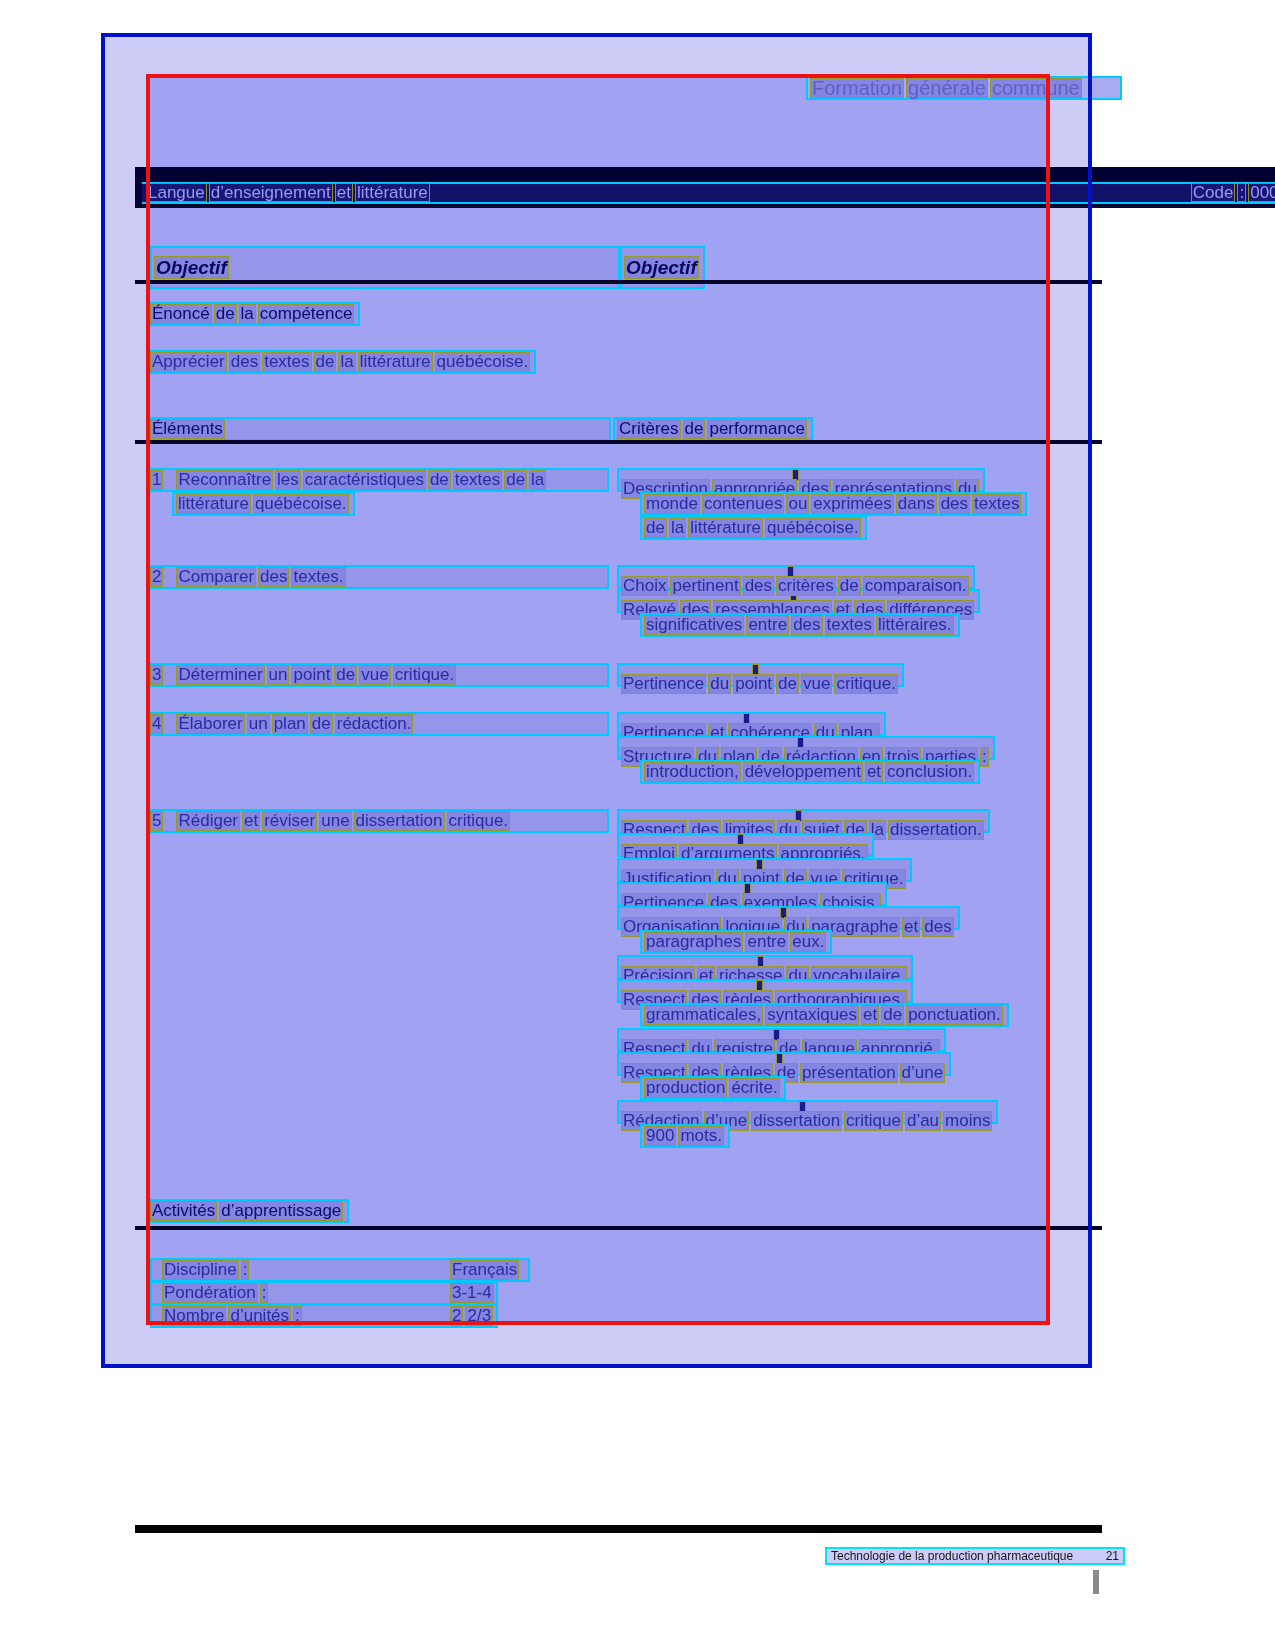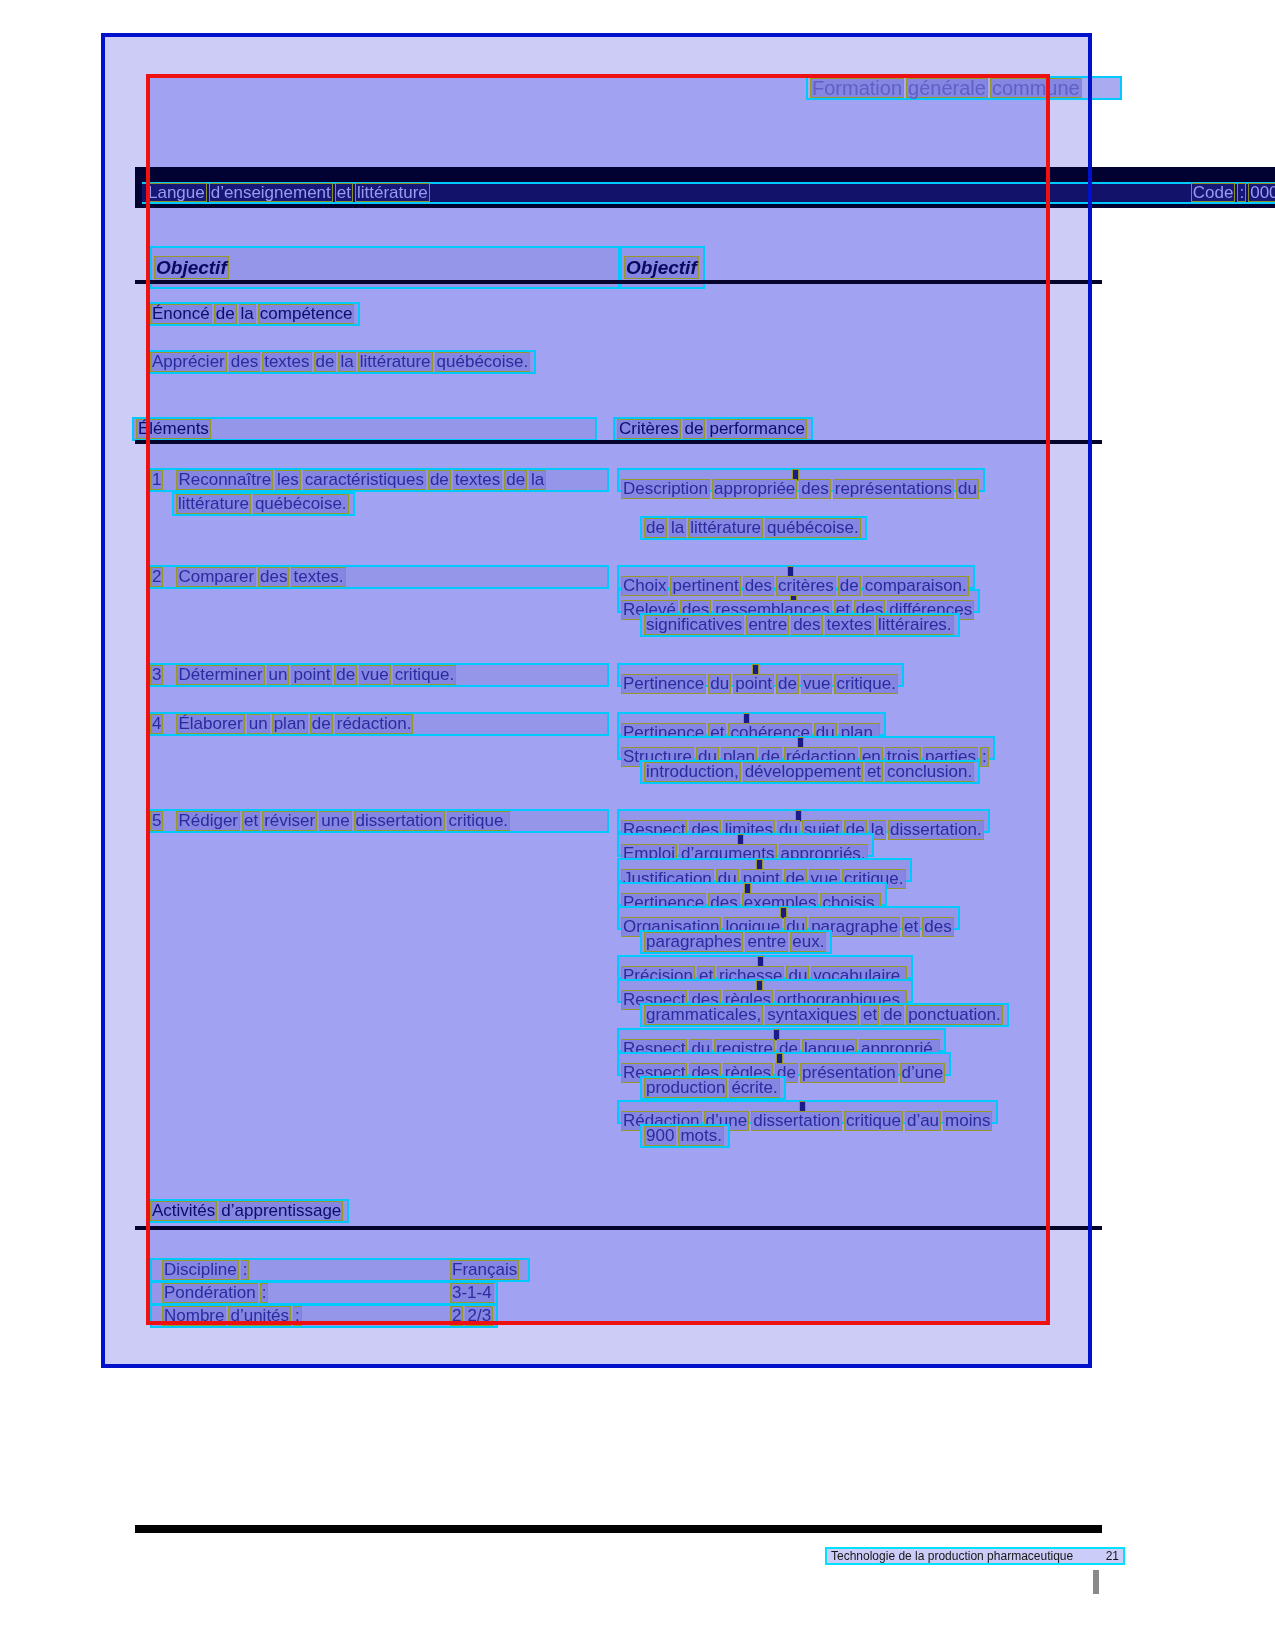--- a/index.html
+++ b/index.html
@@ -48,21 +48,21 @@
 
   
   .footer-line{position:absolute;left:825px;top:1547px;width:300px;height:18px;box-sizing:border-box;
                border:2px solid #00e0ff;background:#ccccf8;display:flex;justify-content:space-between;
                align-items:center;padding:0 4px;font-size:12px;color:#161616;z-index:5;white-space:nowrap;gap:12px;}
   .gray-tick{position:absolute;left:1093px;top:1570px;width:6px;height:24px;background:#8a8a8a;z-index:5;}
 
   
   .wObj{left:150px;width:470px;}
   .wStd{left:620px;}
-  .wEl{left:132px;width:465px;}
+  .wEl{left:146px;width:465px;}
   .wCr{left:613px;}
   .wA{left:146px;width:463px;}
   .L{left:146px;} .L2{left:172px;} .R{left:617px;flex-direction:column;} .R2{left:640px;}
 </style>
 </head>
 <body>
 
 <div class="page">
 
   <div class="outer-fill"></div>
@@ -106,20 +106,23 @@
     <span class="w num">1</span>
     <span class="t"><span class="w">Reconnaître</span><span class="w">les</span><span class="w">caractéristiques</span><span class="w">de</span><span class="w">textes</span><span class="w">de</span><span class="w">la</span></span>
   </div>
   <div class="line L2" style="top:492px">
     <span class="t"><span class="w">littérature</span><span class="w">québécoise.</span></span>
   </div>
   <div class="line R" style="top:468px">
     <span class="bullet-icon"></span>
     <span class="t"><span class="w">Description</span><span class="w">appropriée</span><span class="w">des</span><span class="w">représentations</span><span class="w">du</span></span>
   </div>
+  <div class="line R2" style="top:492px">
+    <span class="t"><span class="w">monde</span><span class="w">contenues</span><span class="w">ou</span><span class="w">exprimées</span><span class="w">dans</span><span class="w">des</span><span class="w">textes</span></span>
+  </div>
   <div class="line R2" style="top:516px">
     <span class="t"><span class="w">de</span><span class="w">la</span><span class="w">littérature</span><span class="w">québécoise.</span></span>
   </div>
 
   <div class="line wA" style="top:565px">
     <span class="w num">2</span>
     <span class="t"><span class="w">Comparer</span><span class="w">des</span><span class="w">textes.</span></span>
   </div>
   <div class="line R" style="top:589px">
     <span class="bullet-icon"></span>

